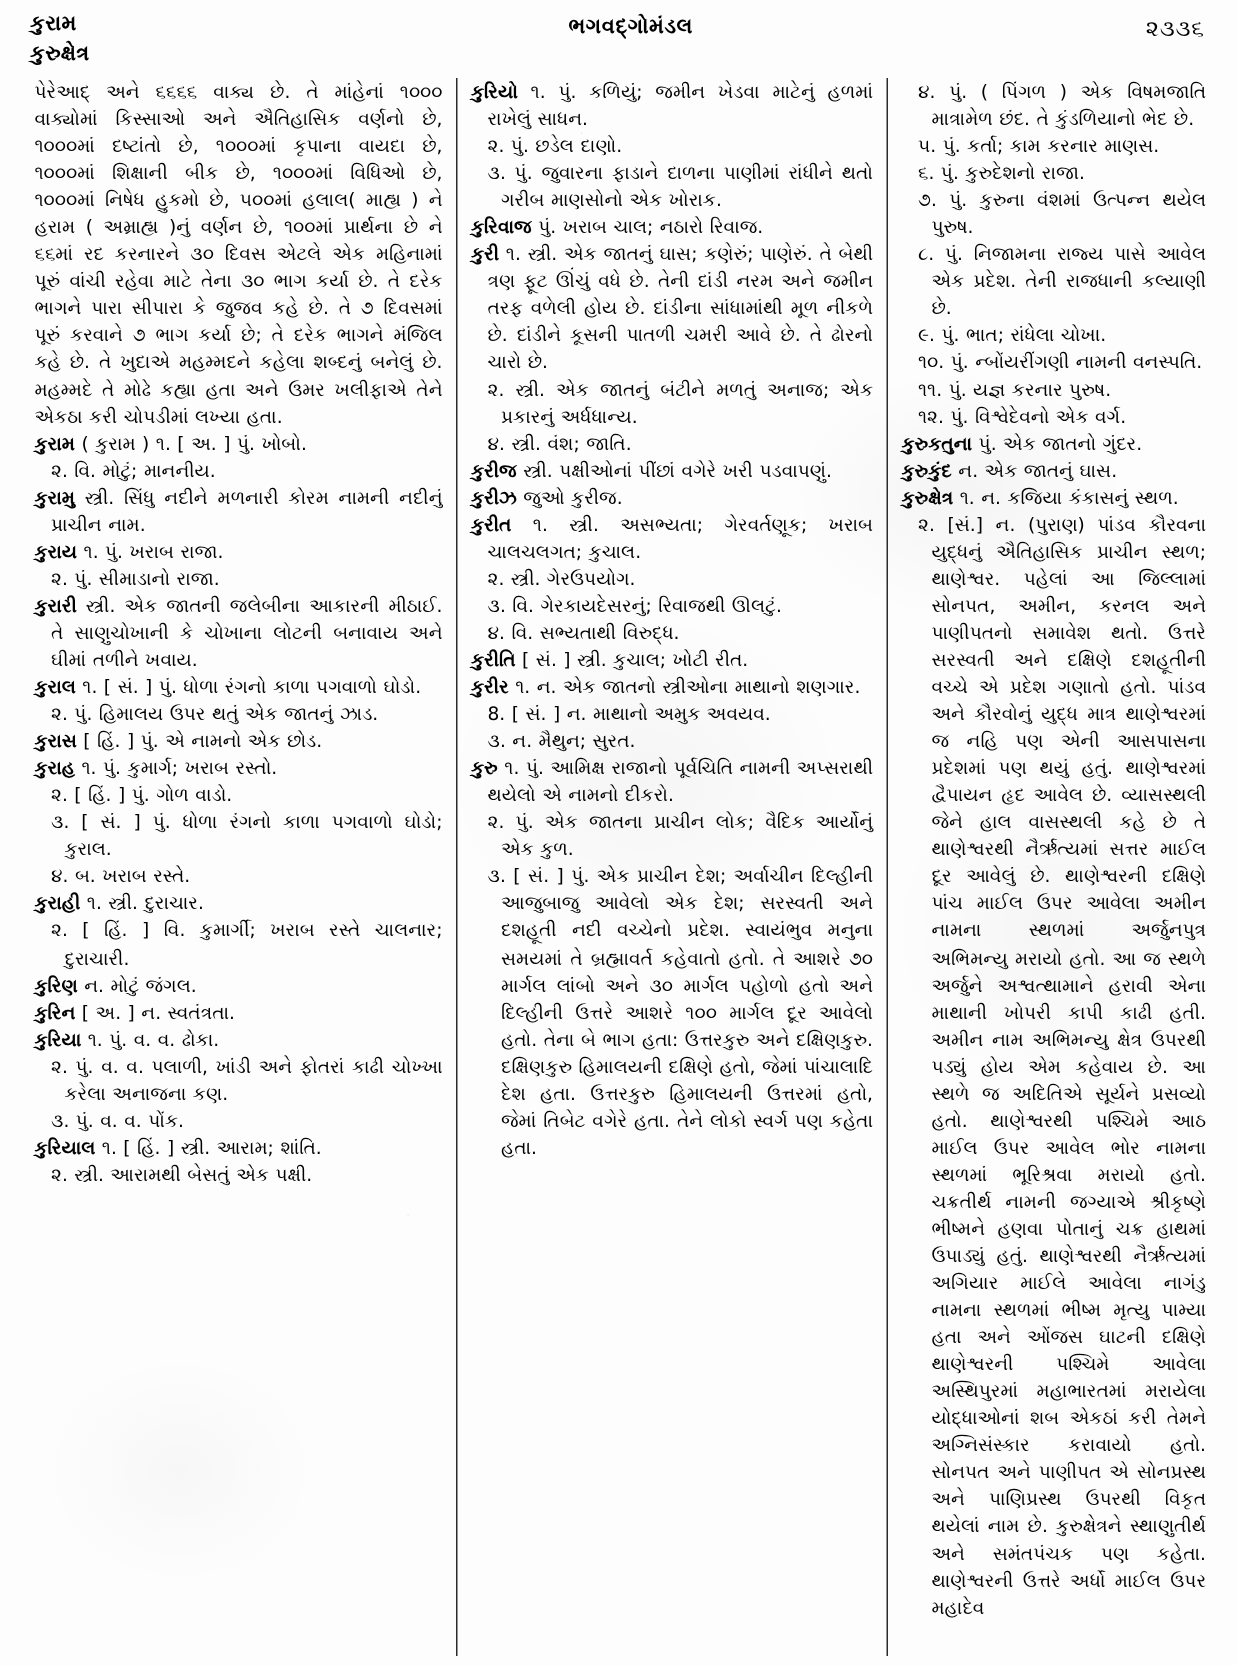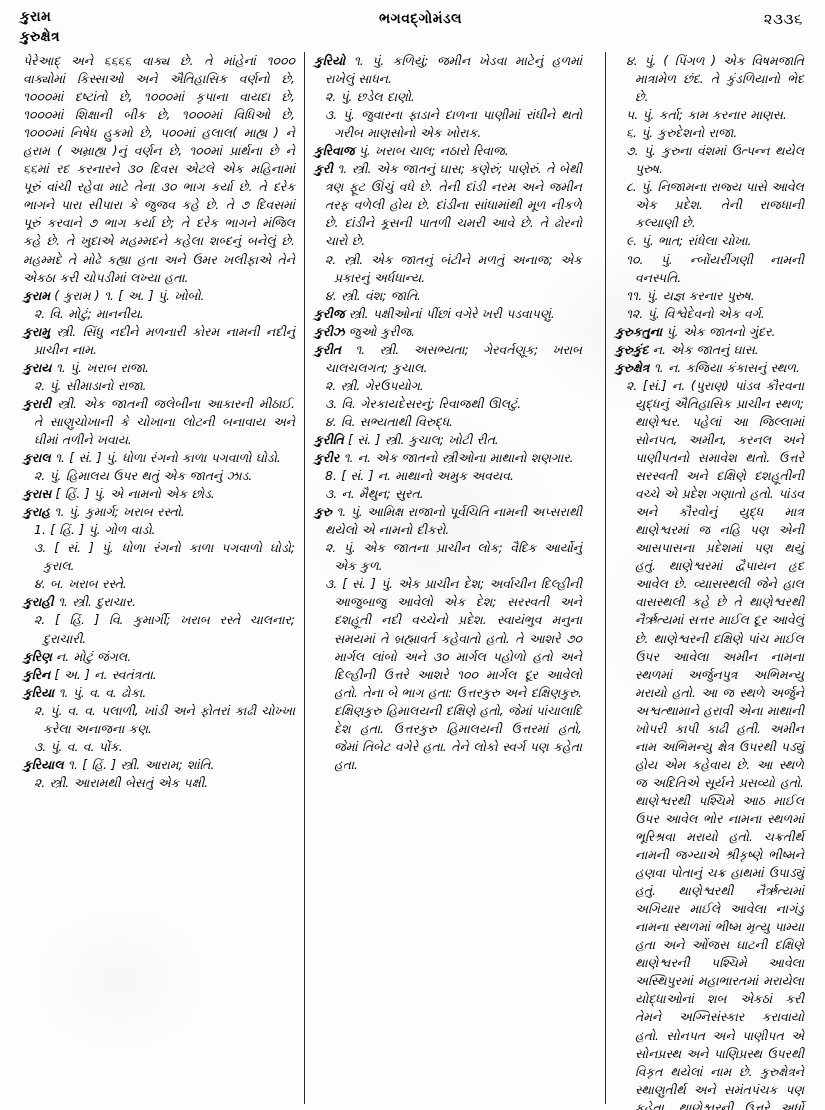--- a/index.html
+++ b/index.html
@@ -64,22 +64,22 @@
     padding:0 9px;
     position:relative;
     font-size:12.4px;
     line-height:1.455;
     text-align:justify;
     text-justify:inter-word;
     word-spacing:.4px;
   }
   .col.c1{flex:0 0 272px;}
   .col.c2{flex:0 0 268px;border-left:1px solid #2b2b2b;}
-  .col.c3{flex:1 1 auto;border-left:1px solid #2b2b2b;margin-left:14px;}
-  .p{margin:0;font-style:italic;}
+  .col.c3{flex:1 1 auto;border-left:1px solid #2b2b2b;}
+  .p{margin:0;}
   
   .p.hang{padding-left:11px;text-indent:-11px;}
   
   .p.sense{padding-left:20px;text-indent:-9px;}
   .hw{font-weight:700;}
 </style>
 </head>
 <body>
 
 <div class="page"></div>
@@ -100,21 +100,21 @@
       <p class="p hang"><span class="hw">કુરામ</span><span> ( કુરામ ) ૧. [ અ. ] પું. ખોબો.</span></p>
       <p class="p sense">૨. વિ. મોટું; માનનીય.</p>
       <p class="p hang"><span class="hw">કુરામુ</span><span> સ્ત્રી. સિંધુ નદીને મળનારી કોરમ નામની નદીનું પ્રાચીન નામ.</span></p>
       <p class="p hang"><span class="hw">કુરાય</span><span> ૧. પું. ખરાબ રાજા.</span></p>
       <p class="p sense">૨. પું. સીમાડાનો રાજા.</p>
       <p class="p hang"><span class="hw">કુરારી</span><span> સ્ત્રી. એક જાતની જલેબીના આકારની મીઠાઈ. તે સાણુચોખાની કે ચોખાના લોટની બનાવાય અને ઘીમાં તળીને ખવાય.</span></p>
       <p class="p hang"><span class="hw">કુરાલ</span><span> ૧. [ સં. ] પું. ધોળા રંગનો કાળા પગવાળો ઘોડો.</span></p>
       <p class="p sense">૨. પું. હિમાલય ઉપર થતું એક જાતનું ઝાડ.</p>
       <p class="p hang"><span class="hw">કુરાસ</span><span> [ હિં. ] પું. એ નામનો એક છોડ.</span></p>
       <p class="p hang"><span class="hw">કુરાહ</span><span> ૧. પું. કુમાર્ગ; ખરાબ રસ્તો.</span></p>
-      <p class="p sense">1. [ હિં. ] પું. ગોળ વાડો.</p>
+      <p class="p sense">૨. [ હિં. ] પું. ગોળ વાડો.</p>
       <p class="p sense">૩. [ સં. ] પું. ધોળા રંગનો કાળા પગવાળો ઘોડો; કુરાલ.</p>
       <p class="p sense">૪. બ. ખરાબ રસ્તે.</p>
       <p class="p hang"><span class="hw">કુરાહી</span><span> ૧. સ્ત્રી. દુરાચાર.</span></p>
       <p class="p sense">૨. [ હિં. ] વિ. કુમાર્ગી; ખરાબ રસ્તે ચાલનાર; દુરાચારી.</p>
       <p class="p hang"><span class="hw">કુરિણ</span><span> ન. મોટું જંગલ.</span></p>
       <p class="p hang"><span class="hw">કુરિન</span><span> [ અ. ] ન. સ્વતંત્રતા.</span></p>
       <p class="p hang"><span class="hw">કુરિયા</span><span> ૧. પું. વ. વ. ઢોકા.</span></p>
       <p class="p sense">૨. પું. વ. વ. પલાળી, ખાંડી અને ફોતરાં કાઢી ચોખ્ખા કરેલા અનાજના કણ.</p>
       <p class="p sense">૩. પું. વ. વ. પોંક.</p>
       <p class="p hang"><span class="hw">કુરિયાલ</span><span> ૧. [ હિં. ] સ્ત્રી. આરામ; શાંતિ.</span></p>

